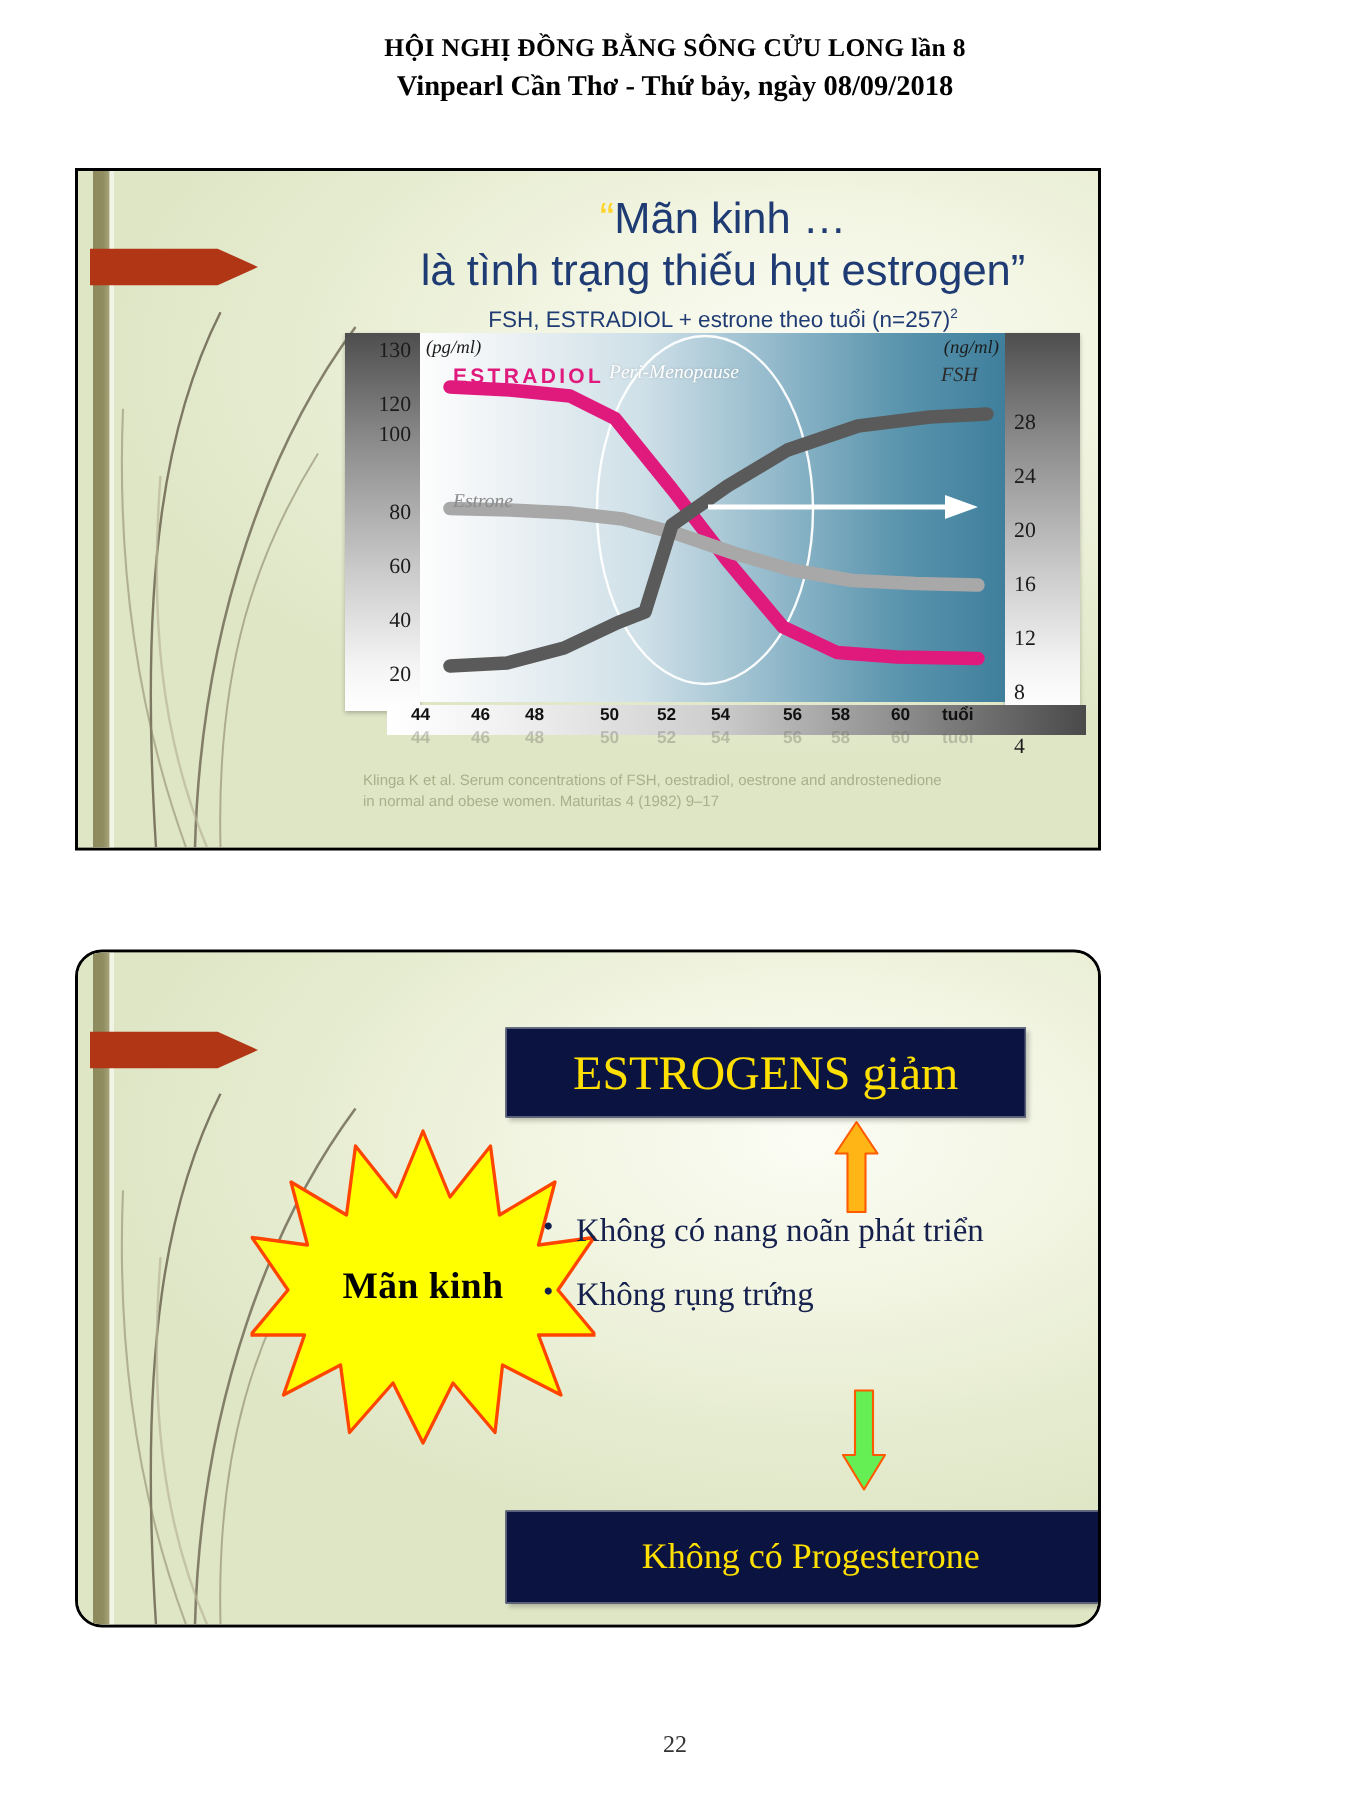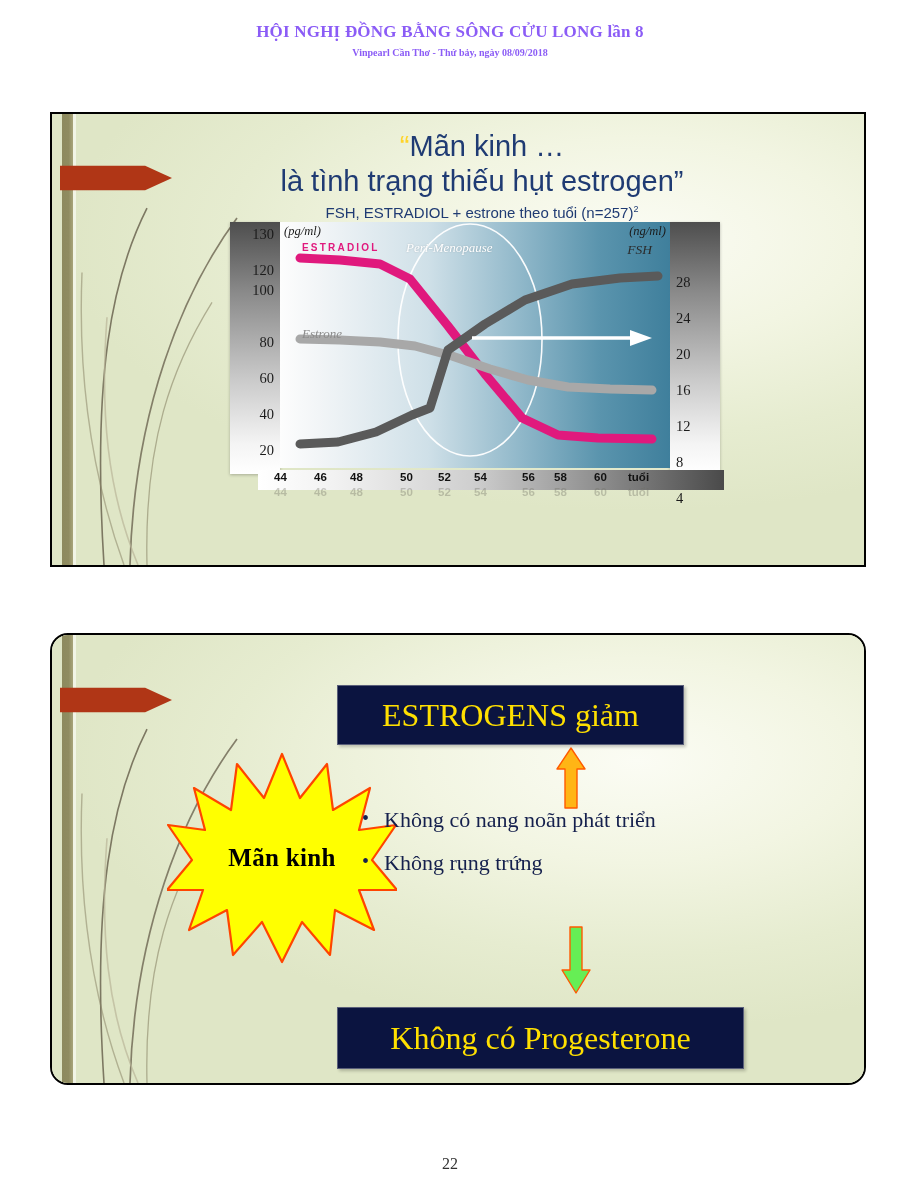--- a/index.html
+++ b/index.html
@@ -5,28 +5,28 @@
   html,body{margin:0;padding:0;}
   body{
     width:900px;height:1200px;background:#ffffff;
     font-family:"Liberation Serif", serif;
     position:relative;overflow:hidden;
   }
 
   
   .doc-header{
     position:absolute;left:0;top:22px;width:900px;text-align:center;
-    font-family:"Liberation Serif", serif;color:#8b5cf6;
+    font-family:"Liberation Serif", serif;color:#000000;
   }
   .doc-header .line1{font-size:17px;font-weight:bold;letter-spacing:.2px;}
-  .doc-header .line2{font-size:10px;font-weight:bold;margin-top:5px;}
+  .doc-header .line2{font-size:19px;font-weight:bold;margin-top:5px;}
 
   
   .slide{
-    position:absolute;left:50px;width:816px;
+    position:absolute;left:50px;width:684px;
     border:2px solid #000;box-sizing:border-box;overflow:hidden;
     background:#e9eed4;
   }
   #slide-1{top:112px;height:455px;}
   #slide-2{top:633px;height:452px;border-radius:18px;}
 
   
   .slide-bg{
     position:absolute;inset:0;
     background:
@@ -93,21 +93,21 @@
   }
   .unit{
     position:absolute;top:2px;font-family:"Liberation Serif", serif;
     font-style:italic;font-size:12.5px;color:#1b1b1b;
   }
   .unit-l{left:4px;}
   .unit-r{right:4px;}
 
   .lbl{position:absolute;font-family:"Liberation Serif", serif;}
   .lbl-estradiol{
-    left:22px;top:20px;color:#e0197d;font-size:10px;letter-spacing:2.2px;
+    left:22px;top:20px;color:#e0197d;font-size:14px;letter-spacing:2.2px;
     font-weight:bold;font-family:"Liberation Sans", sans-serif;
   }
   .lbl-estrone{left:22px;top:104px;color:#8b8b8b;font-size:13px;font-style:italic;}
   .lbl-fsh{right:18px;top:20px;color:#2b2b2b;font-size:13.5px;font-style:italic;}
   .lbl-peri{
     left:126px;top:18px;color:#ffffff;font-size:13px;font-style:italic;
     text-shadow:0 0 2px rgba(0,0,0,.2);
   }
 
   .xaxis{
@@ -134,21 +134,21 @@
 
   
   .navy-box{
     position:absolute;background:#0b1440;
     border:1px solid #5a5f7a;
     display:flex;align-items:center;justify-content:center;
     color:#ffe000;font-family:"Liberation Serif", serif;
     box-shadow:2px 2px 3px rgba(0,0,0,.22);
   }
   #box-estrogens{left:285px;top:50px;width:345px;height:58px;font-size:32px;}
-  #box-progesterone{left:285px;top:372px;width:405px;height:60px;font-size:32px;text-align:right;}
+  #box-progesterone{left:285px;top:372px;width:405px;height:60px;font-size:24px;text-align:right;}
 
   .arrow-v{position:absolute;}
   #arrow-up{left:504px;top:112px;width:30px;height:62px;}
   #arrow-down{left:509px;top:291px;width:30px;height:68px;}
 
   .star-wrap{position:absolute;left:115px;top:115px;width:230px;height:215px;}
   .star-text{
     position:absolute;left:0;top:0;width:230px;height:215px;
     display:flex;align-items:center;justify-content:center;
     font-family:"Liberation Serif", serif;font-weight:bold;font-size:25px;color:#000;
@@ -264,20 +264,24 @@
       <span class="xt" style="left:142px">50</span>
       <span class="xt" style="left:180px">52</span>
       <span class="xt" style="left:216px">54</span>
       <span class="xt" style="left:264px">56</span>
       <span class="xt" style="left:296px">58</span>
       <span class="xt" style="left:336px">60</span>
       <span class="xt" style="left:370px">tuổi</span>
     </div>
   </div>
 
+  <div class="citation">
+    <div>Klinga K et al. Serum concentrations of FSH, oestradiol, oestrone and androstenedione</div>
+    <div>in normal and obese women. Maturitas 4 (1982) 9–17</div>
+  </div>
 </div>
 
 <div class="slide" id="slide-2">
   <div class="slide-bg"></div>
   <div class="left-stripe"></div>
   <div class="left-stripe-edge"></div>
 
   <svg class="grass" viewBox="0 0 320 452" preserveAspectRatio="none">
     <path d="M95 95 C60 165, 40 265, 52 452" stroke="#6b6450" stroke-width="1.6" fill="none" opacity=".85"></path>
     <path d="M185 105 C130 180, 82 300, 78 452" stroke="#6b6450" stroke-width="1.7" fill="none" opacity=".8"></path>

